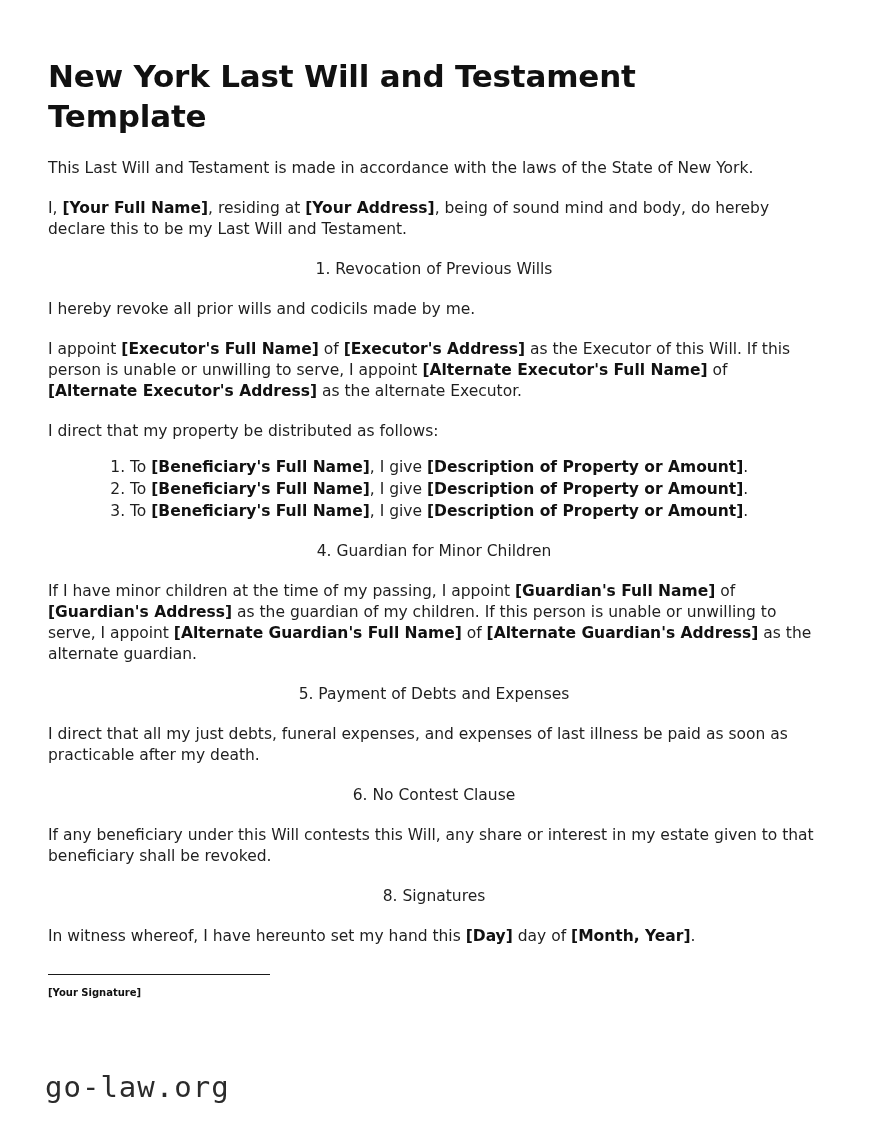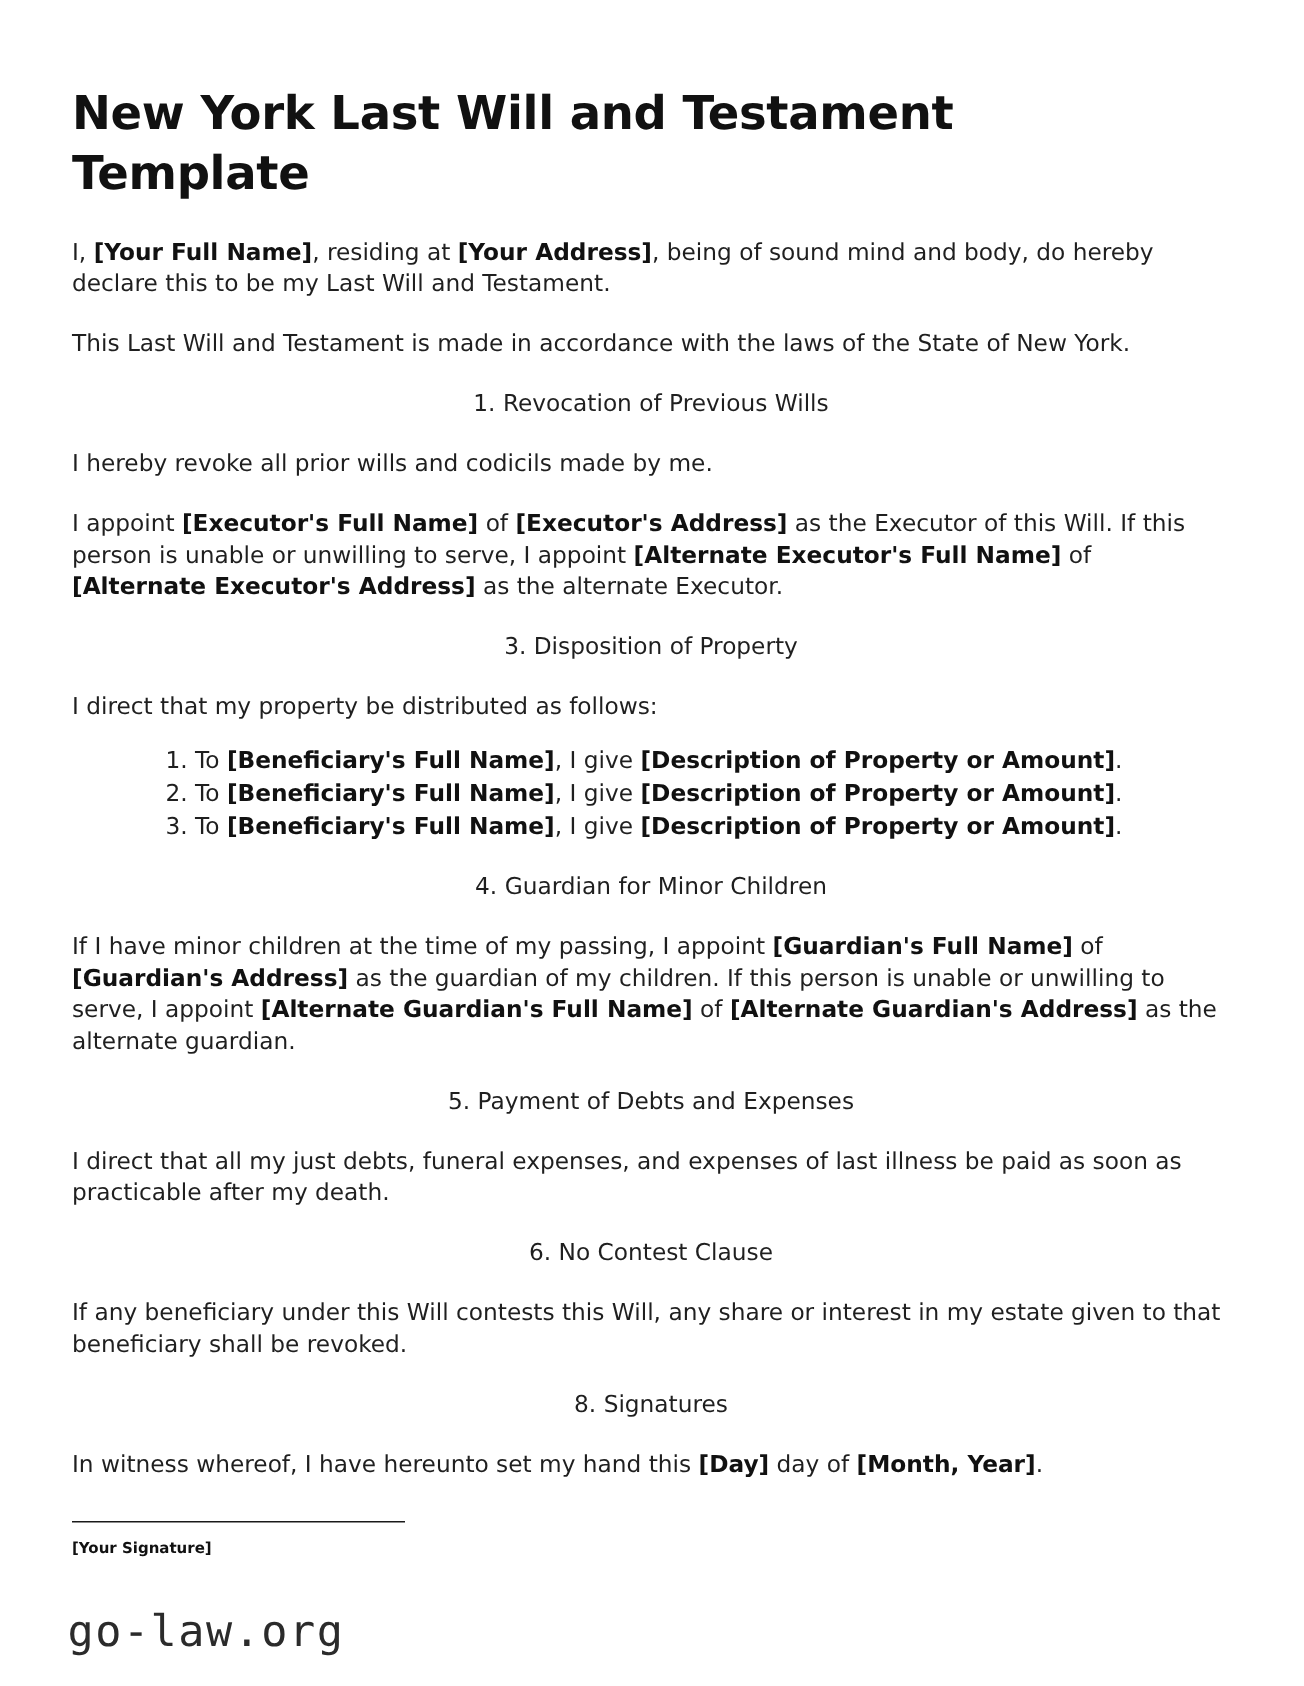--- a/index.html
+++ b/index.html
@@ -81,30 +81,29 @@
     color: #2b2b2b;
   }
 </style>
 </head>
 <body>
 
 <div class="page">
 
   <h1 class="doc-title">New York Last Will and Testament Template</h1>
 
+  <p class="para">This Last Will and Testament is made in accordance with the laws of the State of New York.</p>
+
   <p class="para"><span>I, </span><b>[Your Full Name]</b><span>, residing at </span><b>[Your Address]</b><span>, being of sound mind and body, do hereby declare this to be my Last Will and Testament.</span></p>
-
-  <p class="para">This Last Will and Testament is made in accordance with the laws of the State of New York.</p>
 
   <p class="heading-num">1. Revocation of Previous Wills</p>
   <p class="para">I hereby revoke all prior wills and codicils made by me.</p>
 
   <p class="para"><span>I appoint </span><b>[Executor's Full Name]</b><span> of </span><b>[Executor's Address]</b><span> as the Executor of this Will. If this person is unable or unwilling to serve, I appoint </span><b>[Alternate Executor's Full Name]</b><span> of </span><b>[Alternate Executor's Address]</b><span> as the alternate Executor.</span></p>
 
-  <p class="heading-num">3. Disposition of Property</p>
   <p class="para">I direct that my property be distributed as follows:</p>
 
   <ol class="bequests">
     <li><span>To </span><b>[Beneficiary's Full Name]</b><span>, I give </span><b>[Description of Property or Amount]</b><span>.</span></li>
     <li><span>To </span><b>[Beneficiary's Full Name]</b><span>, I give </span><b>[Description of Property or Amount]</b><span>.</span></li>
     <li><span>To </span><b>[Beneficiary's Full Name]</b><span>, I give </span><b>[Description of Property or Amount]</b><span>.</span></li>
   </ol>
 
   <p class="heading-num">4. Guardian for Minor Children</p>
   <p class="para"><span>If I have minor children at the time of my passing, I appoint </span><b>[Guardian's Full Name]</b><span> of </span><b>[Guardian's Address]</b><span> as the guardian of my children. If this person is unable or unwilling to serve, I appoint </span><b>[Alternate Guardian's Full Name]</b><span> of </span><b>[Alternate Guardian's Address]</b><span> as the alternate guardian.</span></p>

